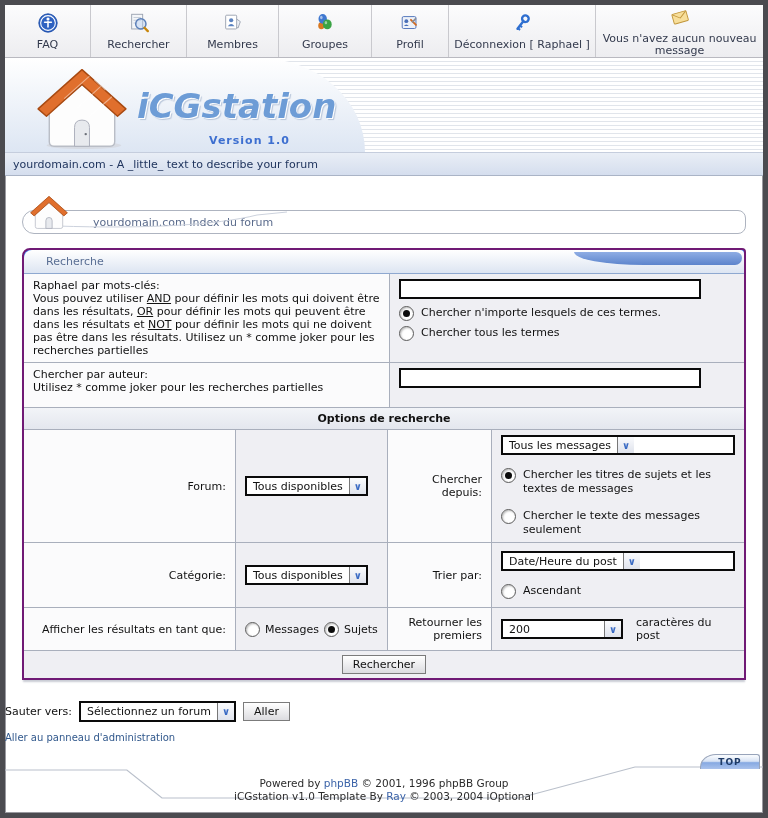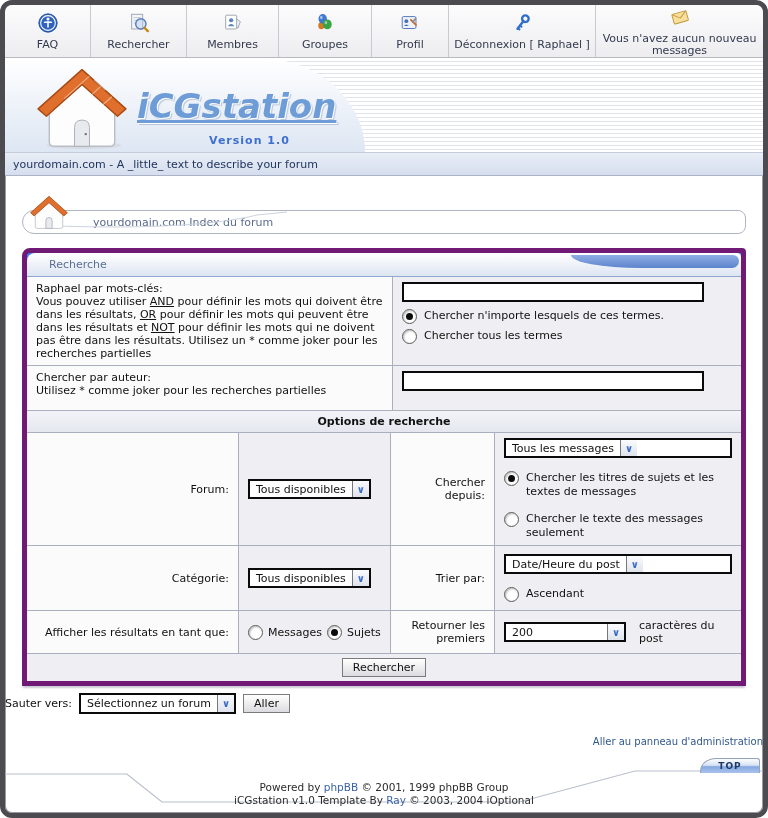--- a/index.html
+++ b/index.html
@@ -1,53 +1,53 @@
 <!DOCTYPE html>
 <html><head>
 <meta charset="utf-8">
 <style>
   html,body{margin:0;padding:0;background:#fff;}
   body{width:768px;height:818px;font-family:"DejaVu Sans",sans-serif;-webkit-font-smoothing:antialiased;}
-  .frame{box-sizing:border-box;width:768px;height:818px;border:5px solid #4b4b50;border-radius:12px;
+  .frame{box-sizing:border-box;width:768px;height:818px;border:5px solid #4b4b50;border-radius:0;
          box-shadow:inset 0 0 0 1px #9a9aa0;overflow:hidden;display:flex;flex-direction:column;background:#fff;}
 
   
   .navbar{display:flex;height:52px;background:linear-gradient(#fcfcfd,#ededf0);border-bottom:1px solid #b9b9c0;flex:none;}
   .nav-item{display:flex;flex-direction:column;align-items:center;justify-content:center;gap:2px;
             border-right:1px solid #c9c9ce;cursor:pointer;padding:2px 4px;box-sizing:border-box;
             font-size:11px;color:#333a4d;text-align:center;line-height:12px;}
   .nav-item:last-child{border-right:none;}
   .nav-item svg{flex:none;}
   .n1{width:86px}.n2{width:96px}.n3{width:92px}.n4{width:93px}.n5{width:77px}.n6{width:147px}.n7{flex:1}
 
   
   .logo-band{position:relative;height:94px;flex:none;overflow:hidden;
              background:repeating-linear-gradient(#ffffff 0px,#ffffff 3px,#e1e5eb 3px,#e1e5eb 4px);}
   .logo-left{position:absolute;left:0;top:0;width:360px;height:94px;
              background:linear-gradient(#ffffff,#dde6f3);border-top-right-radius:170px 150px;}
   .logo-house{position:absolute;left:28px;top:6px;}
   .logo-title{position:absolute;left:132px;top:28px;font-size:34px;font-weight:bold;font-style:italic;
-              color:#6d9cd6;text-shadow:1px 1px 0 #ffffff,2px 2px 1px #b9c6da;letter-spacing:0px;text-decoration:underline;}
+              color:#6d9cd6;text-shadow:1px 1px 0 #ffffff,2px 2px 1px #b9c6da;letter-spacing:0px;}
   .logo-version{position:absolute;left:204px;top:76px;font-size:11px;font-weight:bold;color:#3d6fd0;letter-spacing:1px;}
 
   
   .site-bar{height:22px;flex:none;background:linear-gradient(#e9eef6,#d5deee);
             border-top:1px solid #c5cddd;border-bottom:1px solid #aab4c6;
             display:flex;align-items:center;padding:0 8px;font-size:11px;color:#20355e;}
 
   
   .crumb-zone{position:relative;height:46px;margin-top:16px;flex:none;}
   .crumb-pill{position:absolute;left:17px;right:17px;top:18px;height:22px;background:#fff;
               border:1px solid #aeb4c0;border-radius:12px 8px 8px 12px;display:flex;align-items:center;}
   .crumb-wave{position:absolute;left:34px;top:0;height:22px;width:230px;pointer-events:none;}
   .crumb-house{position:absolute;left:24px;top:2px;}
   .crumb-link{margin-left:70px;font-size:11px;color:#5a6b8c;text-decoration:none;cursor:pointer;}
 
   
-  .panel{margin:10px 17px 0 17px;border:5px solid #701a75;border-radius:8px 4px 0 0;flex:none;
+  .panel{margin:10px 17px 14px 17px;border:2px solid #701a75;border-radius:8px 4px 0 0;flex:none;
          box-shadow:0 3px 2px -1px #c9ccd4;background:#3b82f6;}
   .panel-head{position:relative;height:23px;background:linear-gradient(#ffffff,#dde5f2);
               border-bottom:1px solid #8ea8d0;border-radius:8px 4px 0 0;display:flex;align-items:center;}
   .panel-title{padding-left:22px;font-size:11px;color:#5a6f94;}
   .panel-wedge{position:absolute;right:2px;top:2px;width:168px;height:13px;
                background:linear-gradient(#8fadе4,#5c84cc);background:linear-gradient(#8fade4,#5c84cc);
                border-bottom-left-radius:70px 13px;border-top-right-radius:6px;border-bottom-right-radius:7px;}
   .frow{display:flex;border-bottom:1px solid #a9afbc;}
   .frow:last-child{border-bottom:none;}
   .cell{box-sizing:border-box;border-right:1px solid #a9afbc;padding:5px 9px;font-size:11px;color:#111;}
@@ -79,21 +79,21 @@
   .btn{font:11px "DejaVu Sans",sans-serif;border:1px solid #7b7b7b;background:linear-gradient(#ffffff,#dcdce0);
        padding:2px 10px;color:#111;cursor:pointer;}
 
   .seg-u{text-decoration:underline;}
   .seg-link{color:#3b63a8;cursor:pointer;}
 
   
   .tz-note{margin:12px 21px 0 0;text-align:right;font-size:11px;color:#111;}
   .jump-row{display:flex;justify-content:flex-start;align-items:center;gap:7px;margin:7px 21px 0 0;font-size:11px;color:#111;}
   .jump-row .sel{height:21px;}
-  .admin-row{text-align:right;margin-top:16px;}
+  .admin-row{text-align:left;margin-top:4px;}
   .admin-link{font-size:10px;color:#31588c;cursor:pointer;}
 
   
   .footer{position:relative;height:96px;margin-top:8px;flex:none;}
   .footer-decor{position:absolute;left:0;top:0;width:100%;height:50px;}
   .top-tab{position:absolute;right:3px;top:1px;width:58px;height:14px;border:1px solid #98a4ba;border-bottom:none;
            border-top-left-radius:16px 13px;border-top-right-radius:3px;cursor:pointer;
            background:linear-gradient(#f6f9fd 8%,#d7e2f4 45%,#86a9e2 55%,#aac2ec 100%);
            display:flex;align-items:center;justify-content:center;}
   .top-tab span{font-size:9px;font-weight:bold;color:#1d3a66;letter-spacing:1px;}
@@ -178,21 +178,21 @@
     </div>
     <div class="nav-item n7">
       <span>
         <svg width="24" height="22" viewBox="0 0 24 24">
             <g transform="rotate(-16 12 12)">
               <rect x="4" y="7" width="16" height="11" rx="1" fill="#f7de9a" stroke="#c0953a"></rect>
               <path d="M4.5 7.5 L12 13.2 L19.5 7.5" fill="none" stroke="#c0953a"></path>
             </g>
           </svg>
       </span>
-      <span>Vous n'avez aucun nouveau messages</span>
+      <span>Vous n'avez aucun nouveau message</span>
     </div>
   </div>
 
   <div class="logo-band">
     <div class="logo-left"></div>
     <span class="logo-house">
       <svg width="98" height="86" viewBox="0 0 100 92">
         <ellipse cx="52" cy="87" rx="40" ry="4" fill="#d7dbe3"></ellipse>
         <path d="M15 52 L50 22 L85 52 L85 83 Q85 88 80 88 L20 88 Q15 88 15 83 Z" fill="#fdfdfd" stroke="#b9bdc6" stroke-width="1.5"></path>
         <path d="M3 48 L50 6 L97 48 L88 56 L50 22 L12 56 Z" fill="#e06f2d" stroke="#a84a12" stroke-width="1.5" stroke-linejoin="round"></path>
@@ -360,18 +360,18 @@
     <span class="admin-link">Aller au panneau d'administration</span>
   </div>
 
   <div class="footer">
     <svg class="footer-decor" viewBox="0 0 734 50" preserveAspectRatio="none">
       <path d="M0 17 L118 17 L152 45 L498 45 L610 14 L734 14" stroke="#bac0cb" stroke-width="1.2" fill="none"></path>
     </svg>
     <div class="top-tab">
       <span>TOP</span>
     </div>
-    <div class="fline f1"><span>Powered by </span><span class="seg-link">phpBB</span><span> © 2001, 1999 phpBB Group</span></div>
+    <div class="fline f1"><span>Powered by </span><span class="seg-link">phpBB</span><span> © 2001, 1996 phpBB Group</span></div>
     <div class="fline f2"><span>iCGstation v1.0 Template By </span><span class="seg-link">Ray</span><span> © 2003, 2004 iOptional</span></div>
 
   </div>
 
 </div>
 
 </body></html>

